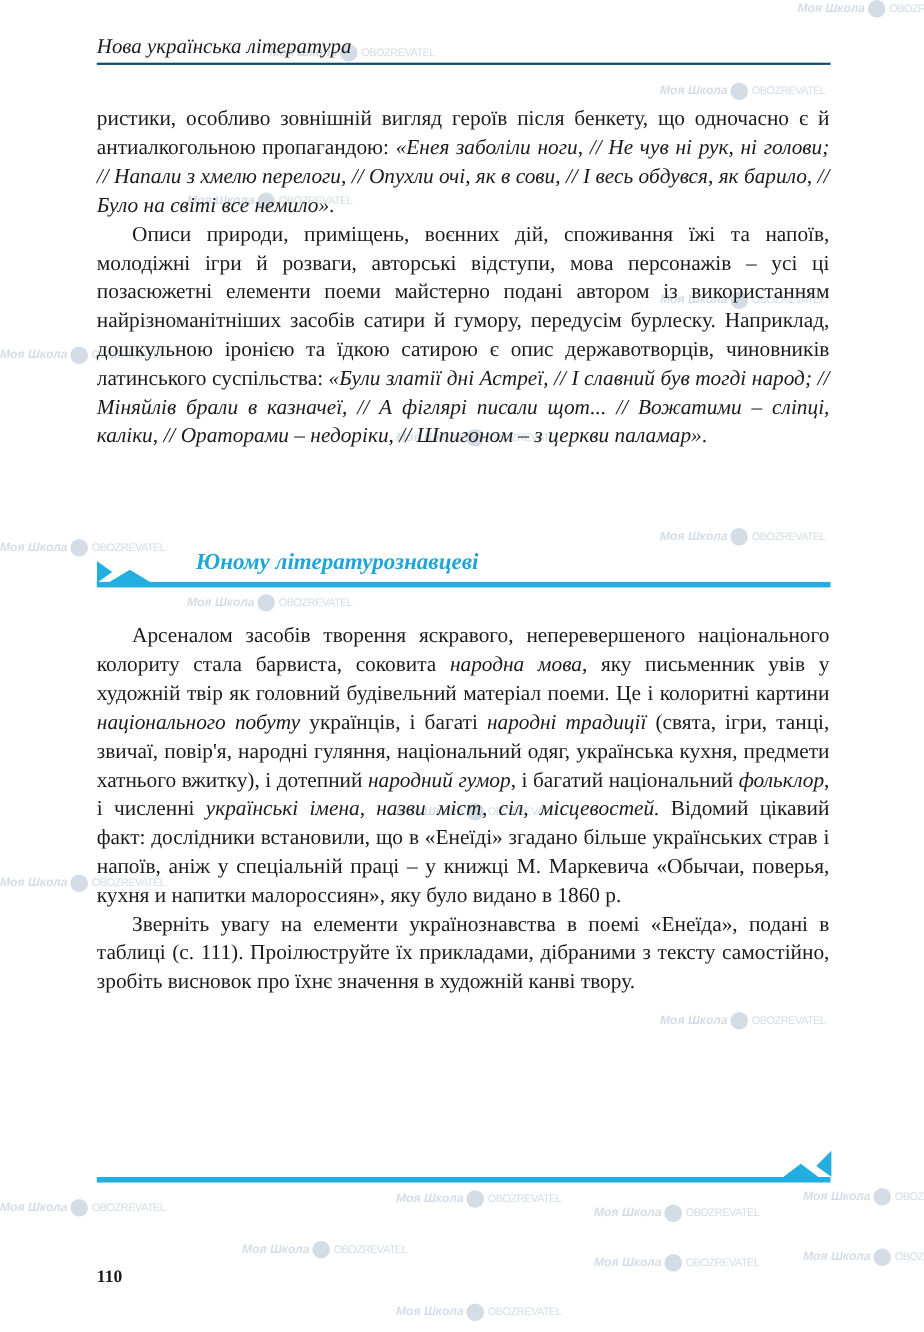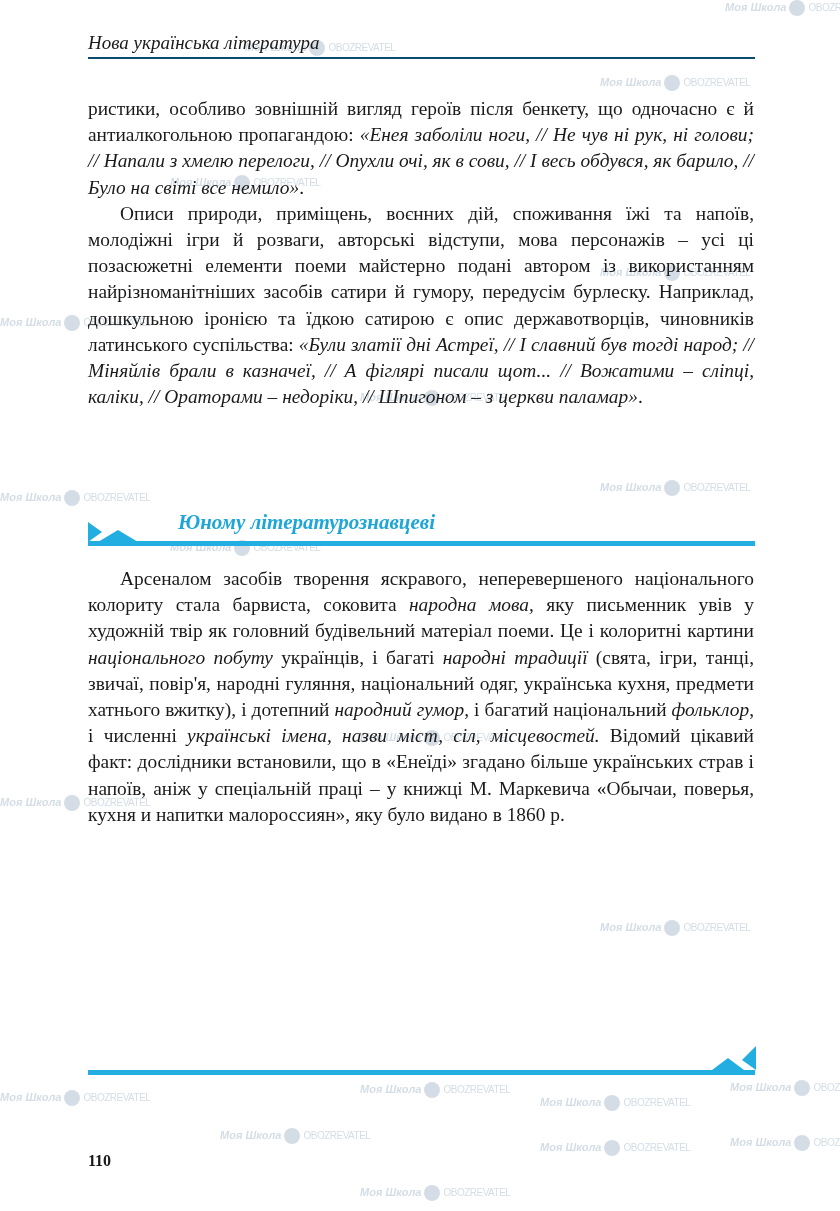--- a/index.html
+++ b/index.html
@@ -13,21 +13,21 @@
   .watermark .oz { font-style: normal; font-weight: normal; font-size: 10px; letter-spacing: -0.5px; }
   .running-head { position: absolute; left: 88px; top: 32px; width: 667px;
                   font-style: italic; font-size: 19px; padding-bottom: 3px;
                   border-bottom: 2px solid #0c4a6e; z-index: 1; }
   .body-text { position: absolute; left: 88px; width: 666px; font-size: 19.4px;
                line-height: 26.2px; text-align: justify; z-index: 1; }
   .body-text p { margin: 0; text-indent: 32px; }
   .body-text p.cont { text-indent: 0; }
   .body-text i { font-style: italic; }
   .blk1 { top: 80px; margin-top: 16px; }
-  .sec-head { position: absolute; left: 88px; top: 498px; width: 667px; height: 36px; z-index: 1; margin-top: 12px; }
+  .sec-head { position: absolute; left: 88px; top: 498px; width: 667px; height: 36px; z-index: 1; }
   .sec-head .title { position: absolute; left: 90px; top: 0px; font-size: 21px; font-weight: bold;
                      font-style: italic; color: #1fa6d8; }
   .sec-head .line { position: absolute; left: 0; right: 0; bottom: 0; height: 5px; background: #22aee0; }
   .sec-head svg { position: absolute; left: 0; top: 12px; }
   .blk2 { top: 566px; }
   .footer-rule { position: absolute; left: 88px; top: 1070px; width: 667px; height: 5px;
                  background: #22aee0; z-index: 1; }
   .footer-tri { position: absolute; left: 712px; top: 1046px; z-index: 1; }
   .page-num { position: absolute; left: 88px; top: 1152px; font-size: 16px; font-weight: bold; z-index: 1; }
 </style>
@@ -69,20 +69,21 @@
   <svg width="60" height="24" viewBox="0 0 60 24">
     <polygon points="0,0 14,10 0,20" fill="#22aee0"></polygon>
     <polygon points="10,20 30,8 50,20" fill="#22aee0"></polygon>
   </svg>
   <div class="title">Юному літературознавцеві</div>
   <div class="line"></div>
 </div>
 
 <div class="body-text blk2">
   <p><span>Арсеналом засобів творення яскравого, неперевершеного національного колориту стала барвиста, соковита </span><i>народна мова</i><span>, яку письменник увів у художній твір як головний будівельний матеріал поеми. Це і колоритні картини </span><i>національного побуту</i><span> українців, і багаті </span><i>народні традиції</i><span> (свята, ігри, танці, звичаї, повір'я, народні гуляння, національний одяг, українська кухня, предмети хатнього вжитку), і дотепний </span><i>народний гумор</i><span>, і багатий національний </span><i>фольклор</i><span>, і численні </span><i>українські імена, назви міст, сіл, місцевостей.</i><span> Відомий цікавий факт: дослідники встановили, що в «Енеїді» згадано більше українських страв і напоїв, аніж у спеціальній праці – у книжці М. Маркевича «Обычаи, поверья, кухня и напитки малороссиян», яку було видано в 1860 р.</span></p>
+  <p>Зверніть увагу на елементи українознавства в поемі «Енеїда», подані в таблиці (с. 111). Проілюструйте їх прикладами, дібраними з тексту самостійно, зробіть висновок про їхнє значення в художній канві твору.</p>
 </div>
 
 <svg class="footer-tri" width="44" height="26" viewBox="0 0 44 26">
   <polygon points="0,24 16,12 32,24" fill="#22aee0"></polygon>
   <polygon points="44,0 30,14 44,24" fill="#22aee0"></polygon>
 </svg>
 <div class="footer-rule"></div>
 
 <div class="page-num">110</div>
 

